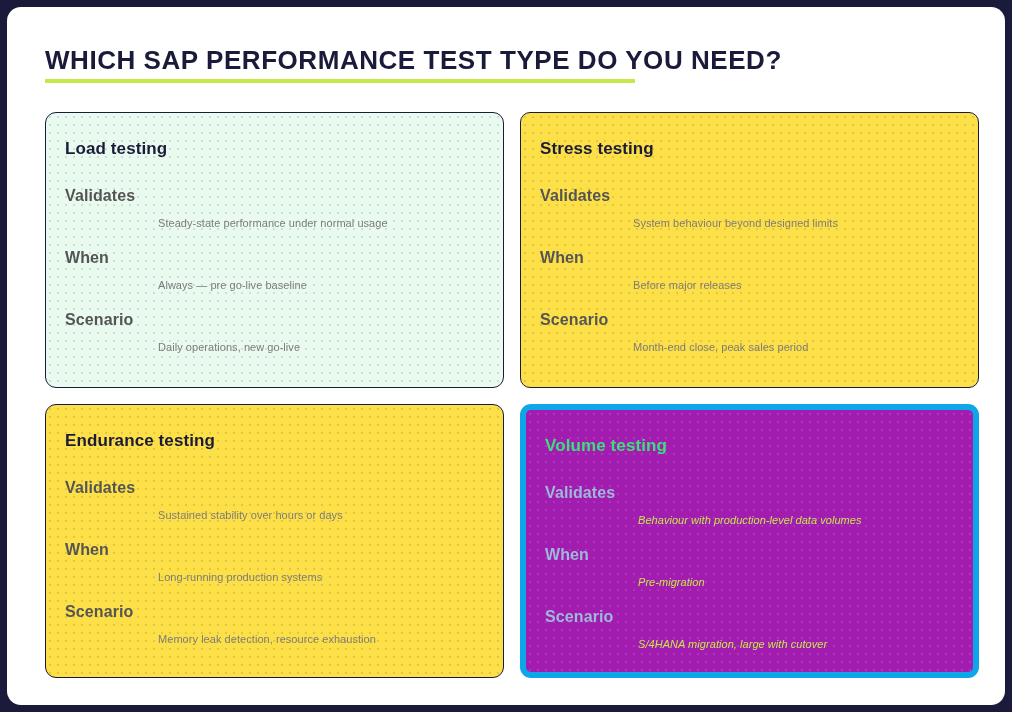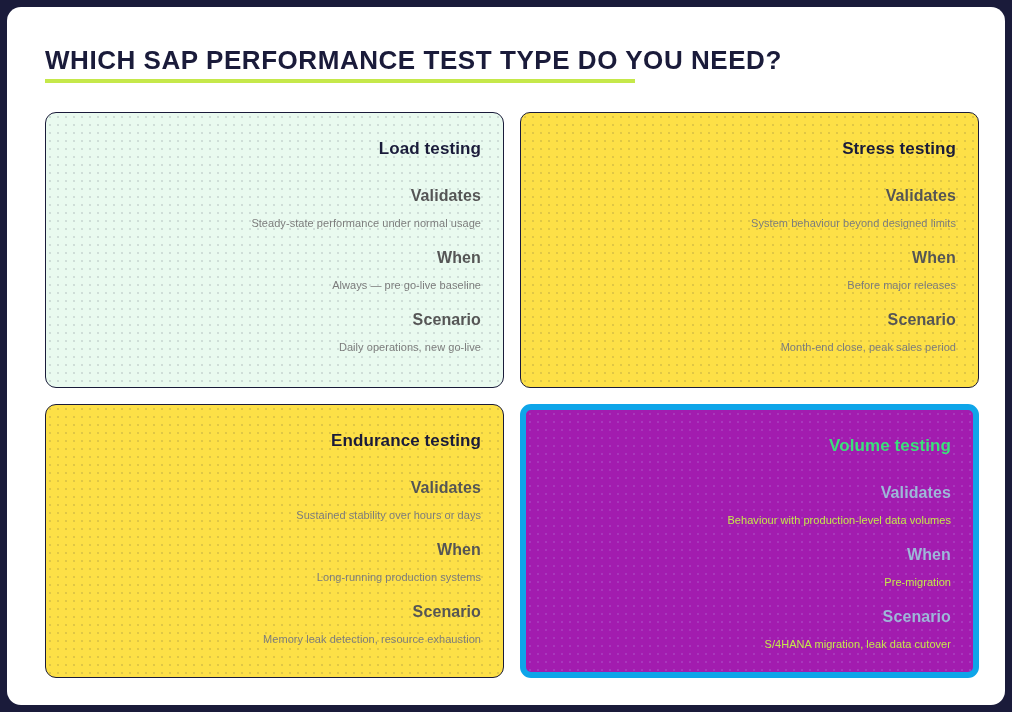--- a/index.html
+++ b/index.html
@@ -69,21 +69,20 @@
     row-gap: 16px;
   }
 
   .card {
     position: relative;
     border: 1px solid #1a1b3a;
     border-radius: 11px;
     box-sizing: border-box;
     overflow: hidden;
     padding: 26px 22px 0 19px;
-    text-align: right;
   }
 
   .card.textured::before {
     content: "";
     position: absolute;
     left: 0; top: 0; right: 0; bottom: 0;
     background-image: radial-gradient(circle, rgba(26,27,58,0.13) 0.9px, transparent 1px);
     background-size: 8px 8px;
     pointer-events: none;
   }
@@ -129,21 +128,21 @@
   .card.dark {
     background: #a21caf;
     border: 6px solid #0ea5e9;
   }
   .card.dark::before {
     background-image: radial-gradient(circle, rgba(200,200,255,0.16) 0.9px, transparent 1px);
     background-size: 8px 8px;
   }
   .card.dark .card-title { color: #3be07a; }
   .card.dark .row-label  { color: #9db8d8; }
-  .card.dark .row-value  { color: #c5e84a; }
+  .card.dark .row-value  { color: #c5e84a; font-style: italic; }
 </style>
 </head>
 <body>
 
 <div id="frame">
   <div id="panel">
 
     <div id="page-title">WHICH SAP PERFORMANCE TEST TYPE DO YOU NEED?</div>
 
     <div id="title-rule"></div>
@@ -187,19 +186,19 @@
       </div>
 
       <div class="card dark textured">
         <div class="card-inner">
           <div class="card-title">Volume testing</div>
           <div class="row-label">Validates</div>
           <div class="row-value">Behaviour with production-level data volumes</div>
           <div class="row-label">When</div>
           <div class="row-value">Pre-migration</div>
           <div class="row-label">Scenario</div>
-          <div class="row-value last">S/4HANA migration, leak data cutover</div>
+          <div class="row-value last">S/4HANA migration, large with cutover</div>
         </div>
       </div>
 
     </div>
   </div>
 </div>
 
 </body></html>

